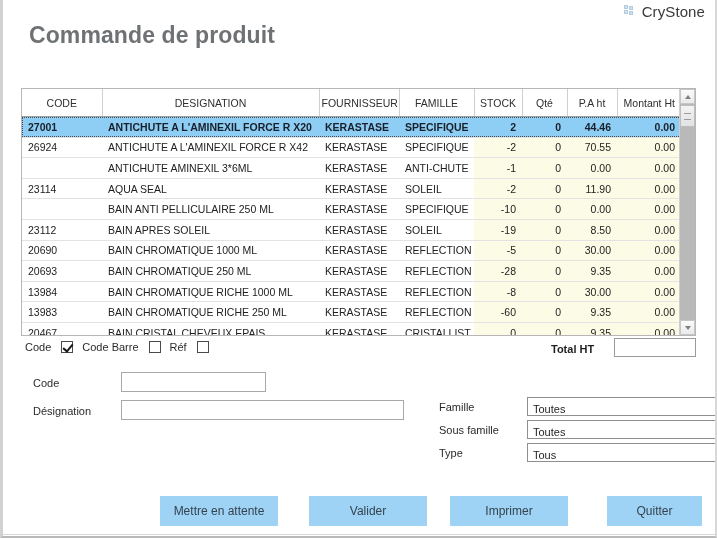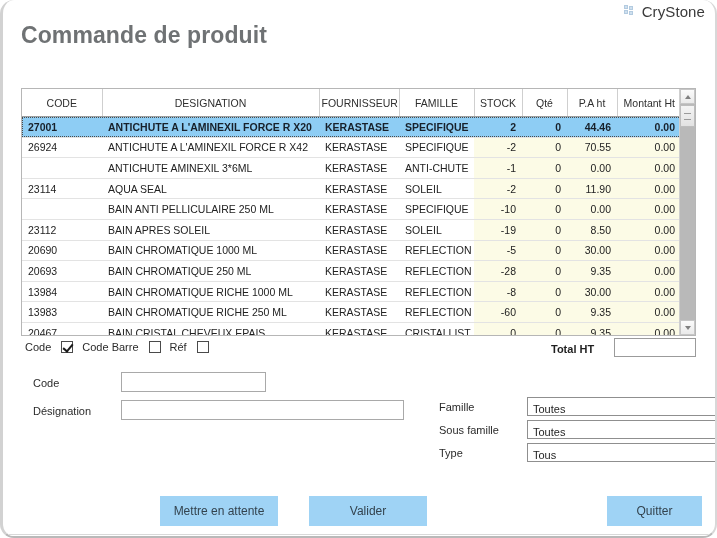--- a/index.html
+++ b/index.html
@@ -19,21 +19,20 @@
   .window {
     position: absolute;
     left: 0; top: 0;
     width: 717px; height: 538px;
     background: #ffffff;
     border-left: 3px solid #d2d2d2;
     border-right: 2px solid #d8d8d8;
     border-bottom: 2px solid #b9b9b9;
     box-sizing: border-box;
     overflow: hidden;
-    border-radius: 14px;
   }
 
   
   .brand {
     position: absolute;
     right: 10px; top: 3px;
     display: flex;
     align-items: center;
     gap: 5px;
   }
@@ -55,21 +54,21 @@
   .brand-mark i.s4 { left: 5px;  top: 6px; }
   .brand-name {
     font-size: 15px;
     color: #3a3a3a;
     letter-spacing: .1px;
   }
 
   
   .page-title {
     position: absolute;
-    left: 18px; top: 22px;
+    left: 26px; top: 22px;
     font-size: 23px;
     font-weight: bold;
     color: #6f7274;
     letter-spacing: .1px;
   }
 
   
   .grid-wrap {
     position: absolute;
     left: 18px; top: 88px;
@@ -534,17 +533,18 @@
 
   <div class="ddl-lbl lbl-type">Type</div>
   <div class="ddl ddl-type">
     <span class="val">Tous</span>
     <span class="btn"></span>
   </div>
 
   <div class="btn-bar">
     <div class="bbtn b1">Mettre en attente</div>
     <div class="bbtn b2">Valider</div>
+    <div class="bbtn b3">Imprimer</div>
     <div class="bbtn b4">Quitter</div>
   </div>
 
   <div class="bottom-edge"></div>
 </div>
 
 </body></html>

